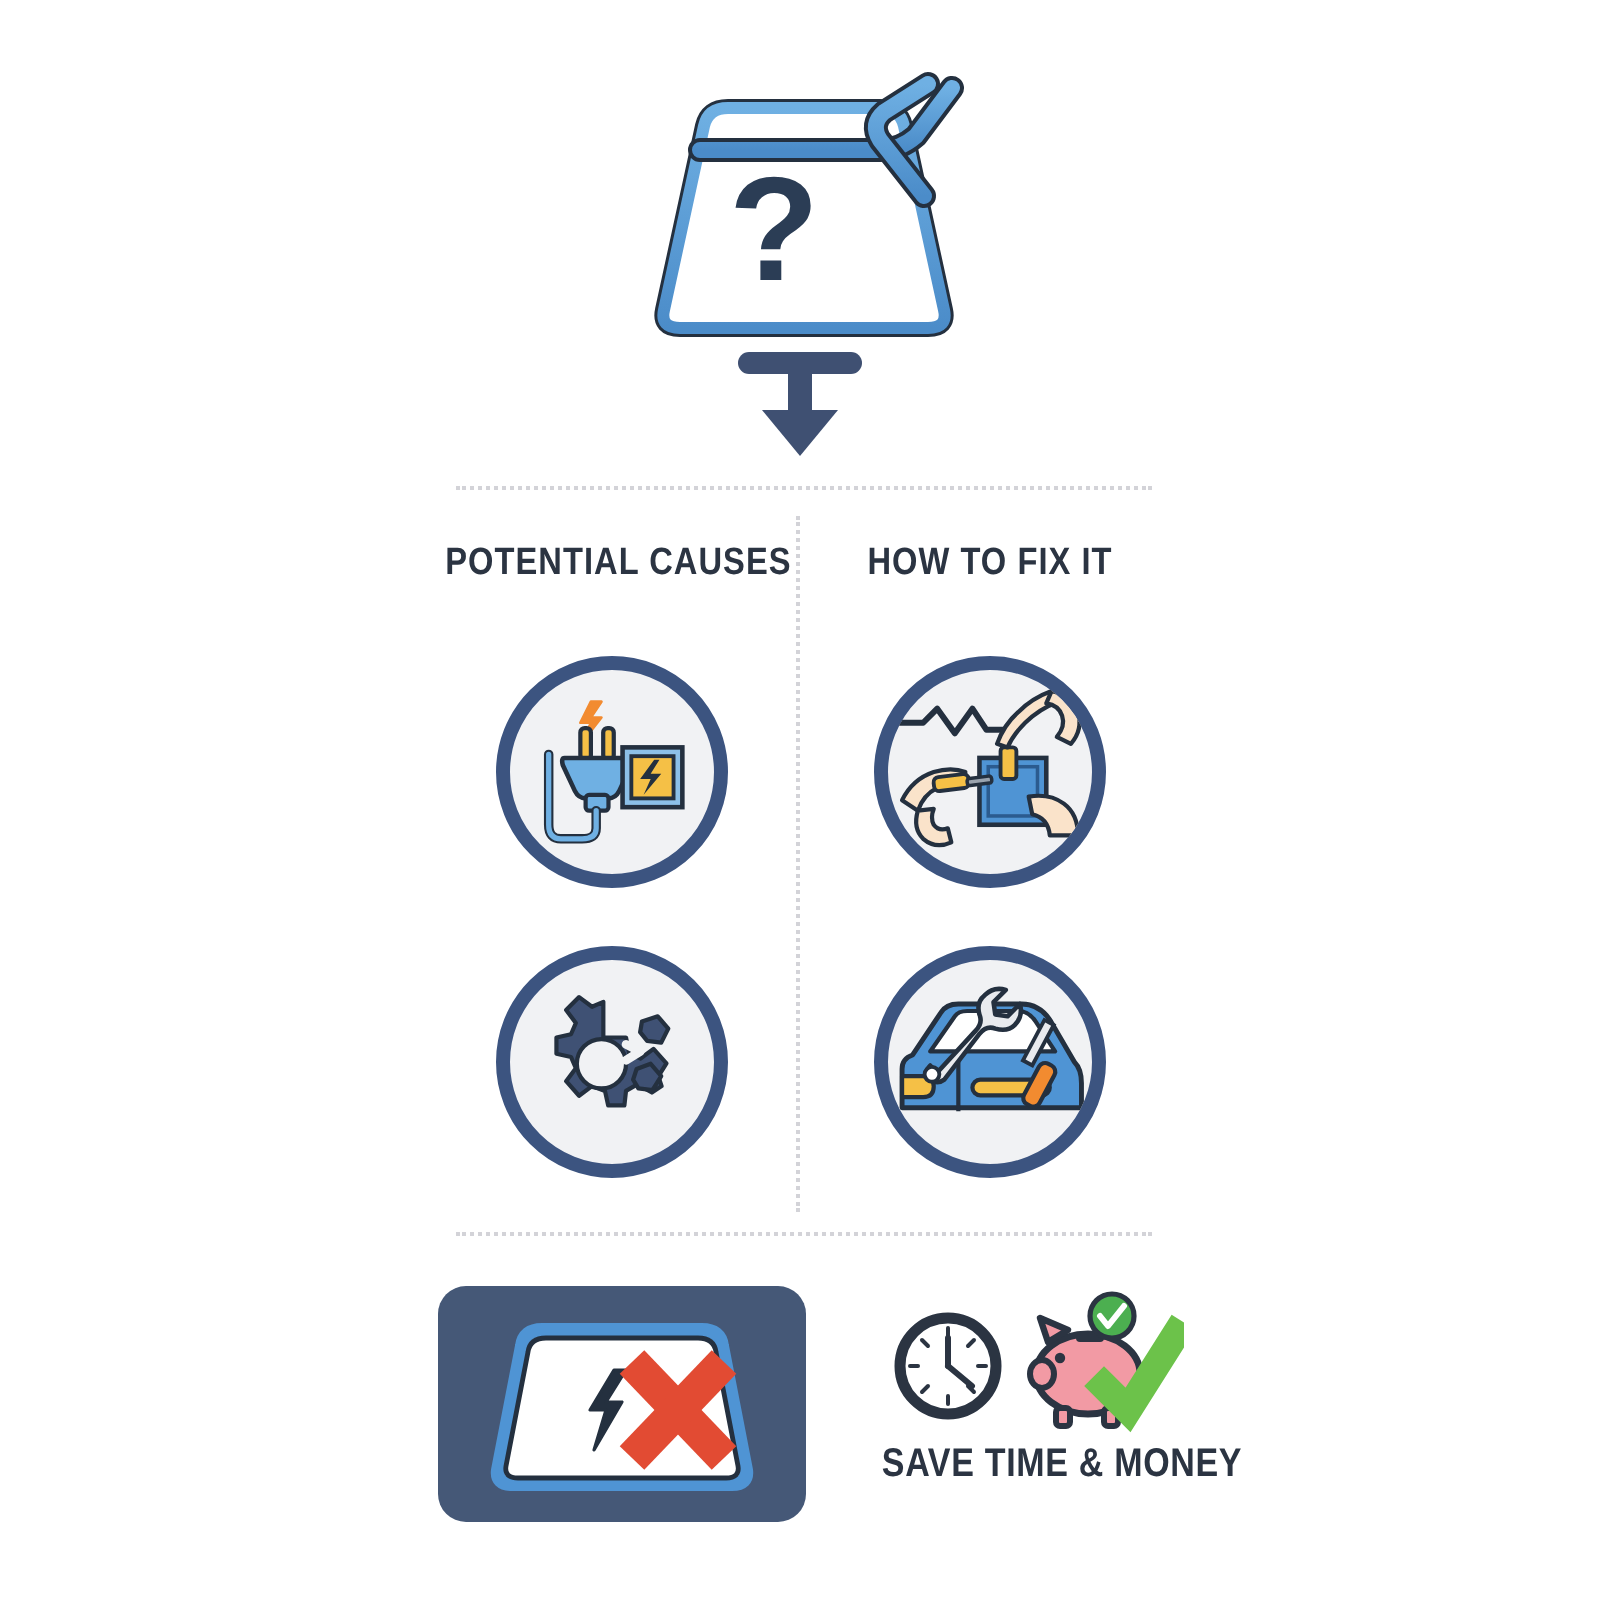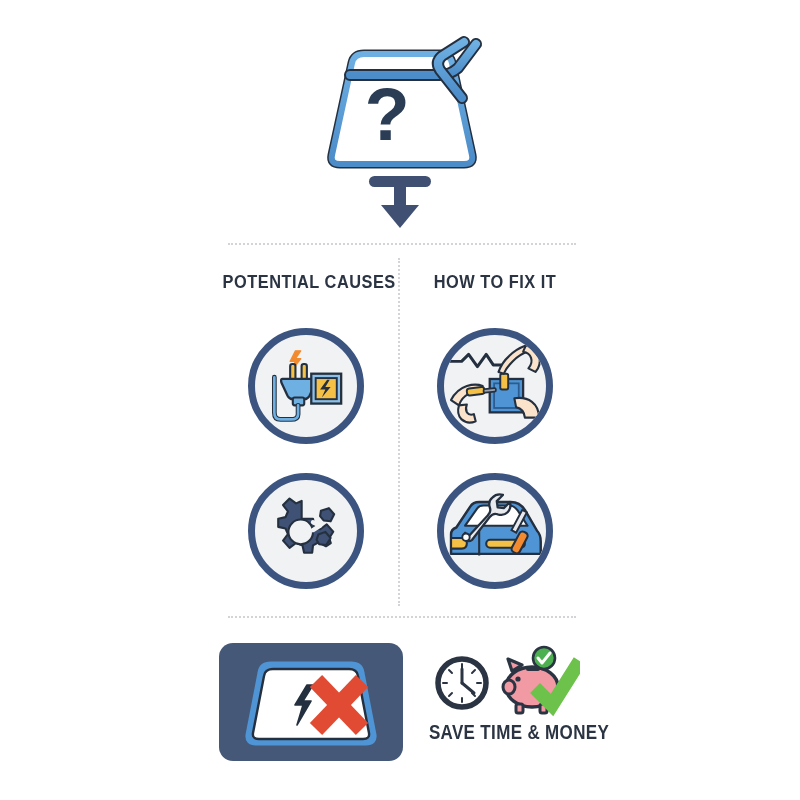--- a/index.html
+++ b/index.html
@@ -101,21 +101,21 @@
     width: 184px;
     height: 118px;
     border-radius: 14px;
     background: #455877;
   }
   .result-card svg { display: block; width: 100%; height: 100%; }
 
   
   .benefit-block {
     position: absolute;
-    left: 416px;
+    left: 428px;
     top: 645px;
     width: 172px;
     height: 110px;
   }
   .benefit-icons {
     position: absolute;
     left: 14px;
     top: 0;
     width: 150px;
     height: 72px;

